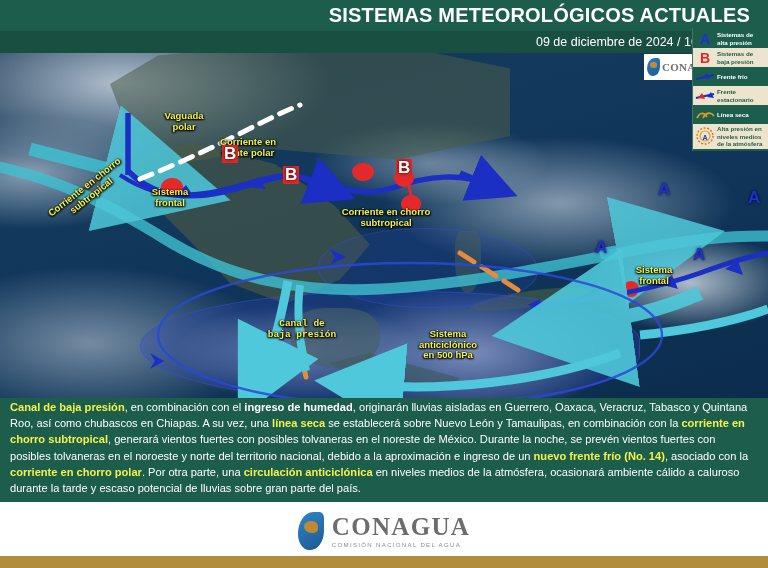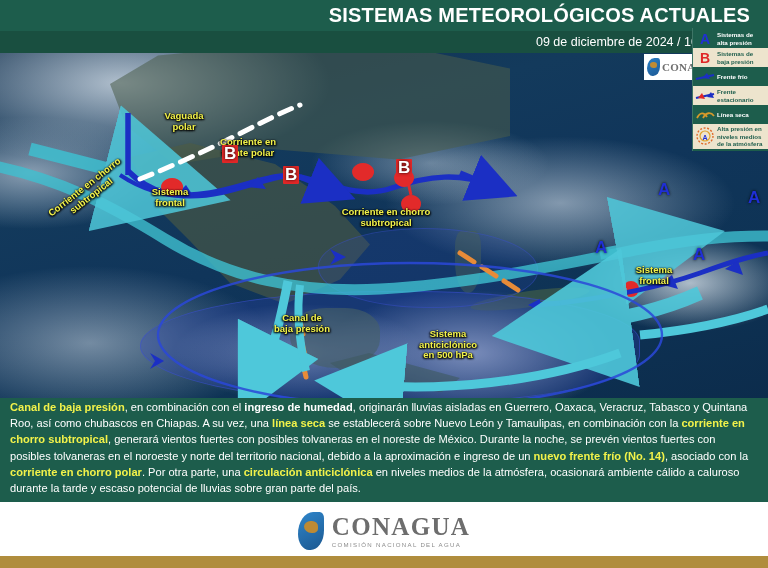--- a/index.html
+++ b/index.html
@@ -404,21 +404,21 @@
         <div class="map-lbl" style="left: 139px; top: 58px; width: 90px;">Vaguada
 polar</div>
         <div class="map-lbl" style="left: 203px; top: 84px; width: 90px;">Corriente en
 frente polar</div>
         <div class="map-lbl" style="left: 125px; top: 134px; width: 90px;">Sistema
 frontal</div>
         <div class="map-lbl" style="left: 43px; top: 128px; width: 90px; transform: rotate(-38deg);">Corriente en chorro
 subtropical</div>
         <div class="map-lbl" style="left: 341px; top: 154px; width: 90px;">Corriente en chorro
 subtropical</div>
-        <div class="map-lbl" style="left: 257px; top: 260px; width: 90px;">Canal de
+        <div class="map-lbl" style="left: 257px; top: 266px; width: 90px; font-family: Liberation Mono, monospace;">Canal de
 baja presión</div>
         <div class="map-lbl" style="left: 403px; top: 276px; width: 90px;">Sistema
 anticiclónico
 en 500 hPa</div>
         <div class="map-lbl" style="left: 609px; top: 212px; width: 90px;">Sistema
 frontal</div>
       </div>
     <div id="map-markers">
         <div class="marker B" style="left: 222px; top: 92px;">B</div>
         <div class="marker B" style="left: 283px; top: 113px;">B</div>

